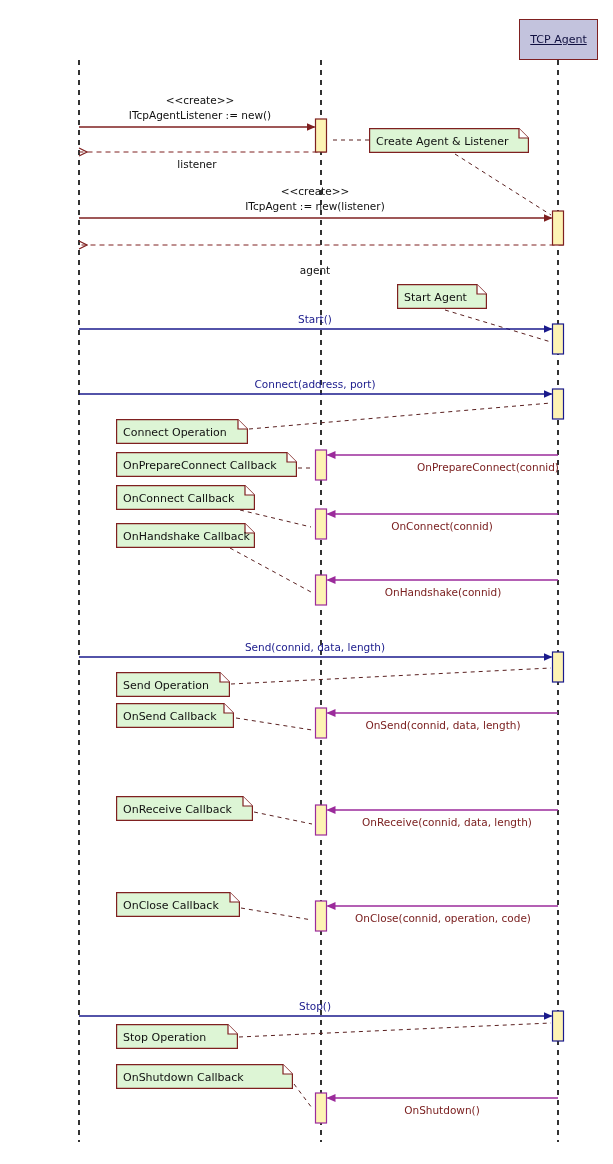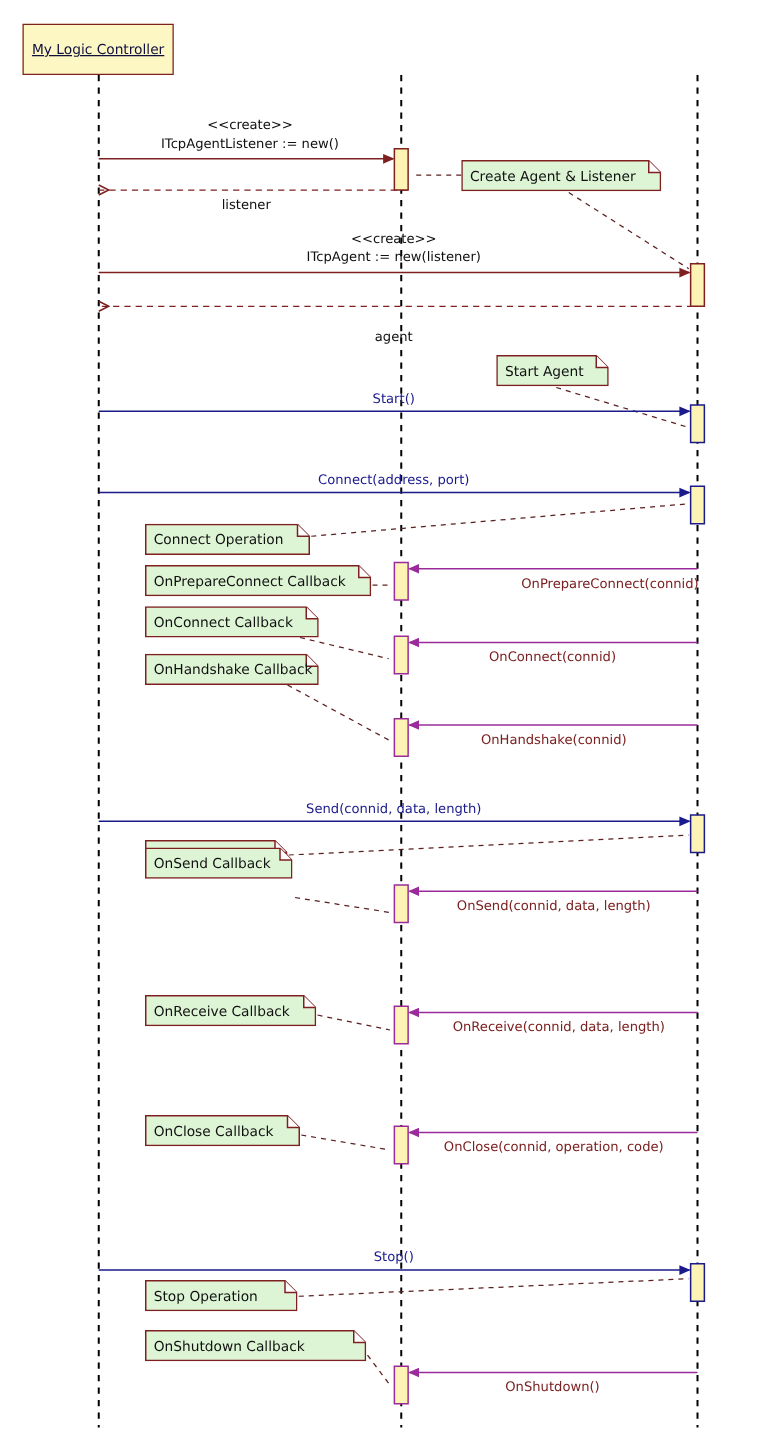--- a/index.html
+++ b/index.html
@@ -94,22 +94,22 @@
         <rect x="315.5" y="575" width="11" height="30" fill="#fdf3b4" stroke="#9b2b9b" stroke-width="1.2"></rect>
         <rect x="552.5" y="652" width="11" height="30" fill="#fdf3b4" stroke="#1a1a8c" stroke-width="1.2"></rect>
         <rect x="315.5" y="708" width="11" height="30" fill="#fdf3b4" stroke="#9b2b9b" stroke-width="1.2"></rect>
         <rect x="315.5" y="805" width="11" height="30" fill="#fdf3b4" stroke="#9b2b9b" stroke-width="1.2"></rect>
         <rect x="315.5" y="901" width="11" height="30" fill="#fdf3b4" stroke="#9b2b9b" stroke-width="1.2"></rect>
         <rect x="552.5" y="1011" width="11" height="30" fill="#fdf3b4" stroke="#1a1a8c" stroke-width="1.2"></rect>
         <rect x="315.5" y="1093" width="11" height="30" fill="#fdf3b4" stroke="#9b2b9b" stroke-width="1.2"></rect>
       </g>
   </svg>
 
-  <div class="actor-box actor-yellow" style="left:18px;top:19px;width:121px;height:41px;">
-    <span class="lbl">My Logic Controller</span>
+  <div class="actor-box actor-blue" style="left:519px;top:19px;width:79px;height:41px;">
+    <span class="lbl">TCP Agent</span>
   </div>
 
   <div id="overlay">
       <div class="note" style="left: 369px; top: 128px; width: 160px; height: 25px;">
         <svg class="body" viewBox="0 0 160 25" preserveAspectRatio="none">
           <path d="M0.6,0.6 L150,0.6 L159.4,10 L159.4,24.4 L0.6,24.4 Z" fill="#ddf5d5" stroke="#7f2020" stroke-width="1.2"></path>
           <path d="M150,0.6 L150,10 L159.4,10" fill="#ffffff" stroke="#7f2020" stroke-width="1.2"></path>
         </svg>
         <span class="txt">Create Agent &amp; Listener</span>
       </div>
@@ -148,21 +148,21 @@
         </svg>
         <span class="txt">OnHandshake Callback</span>
       </div>
       <div class="note" style="left: 116px; top: 672px; width: 114px; height: 25px;">
         <svg class="body" viewBox="0 0 114 25" preserveAspectRatio="none">
           <path d="M0.6,0.6 L104,0.6 L113.4,10 L113.4,24.4 L0.6,24.4 Z" fill="#ddf5d5" stroke="#7f2020" stroke-width="1.2"></path>
           <path d="M104,0.6 L104,10 L113.4,10" fill="#ffffff" stroke="#7f2020" stroke-width="1.2"></path>
         </svg>
         <span class="txt">Send Operation</span>
       </div>
-      <div class="note" style="left: 116px; top: 678px; width: 118px; height: 25px; padding-left: 48px;">
+      <div class="note" style="left: 116px; top: 703px; width: 118px; height: 25px; padding-left: 48px;">
         <svg class="body" viewBox="0 0 118 25" preserveAspectRatio="none">
           <path d="M0.6,0.6 L108,0.6 L117.4,10 L117.4,24.4 L0.6,24.4 Z" fill="#ddf5d5" stroke="#7f2020" stroke-width="1.2"></path>
           <path d="M108,0.6 L108,10 L117.4,10" fill="#ffffff" stroke="#7f2020" stroke-width="1.2"></path>
         </svg>
         <span class="txt">OnSend Callback</span>
       </div>
       <div class="note" style="left: 116px; top: 796px; width: 137px; height: 25px;">
         <svg class="body" viewBox="0 0 137 25" preserveAspectRatio="none">
           <path d="M0.6,0.6 L127,0.6 L136.4,10 L136.4,24.4 L0.6,24.4 Z" fill="#ddf5d5" stroke="#7f2020" stroke-width="1.2"></path>
           <path d="M127,0.6 L127,10 L136.4,10" fill="#ffffff" stroke="#7f2020" stroke-width="1.2"></path>

